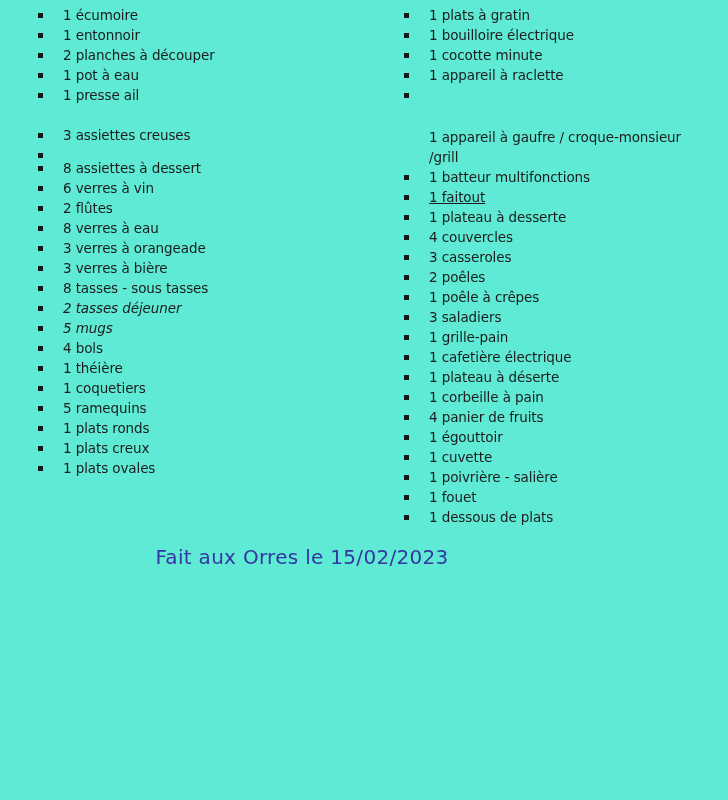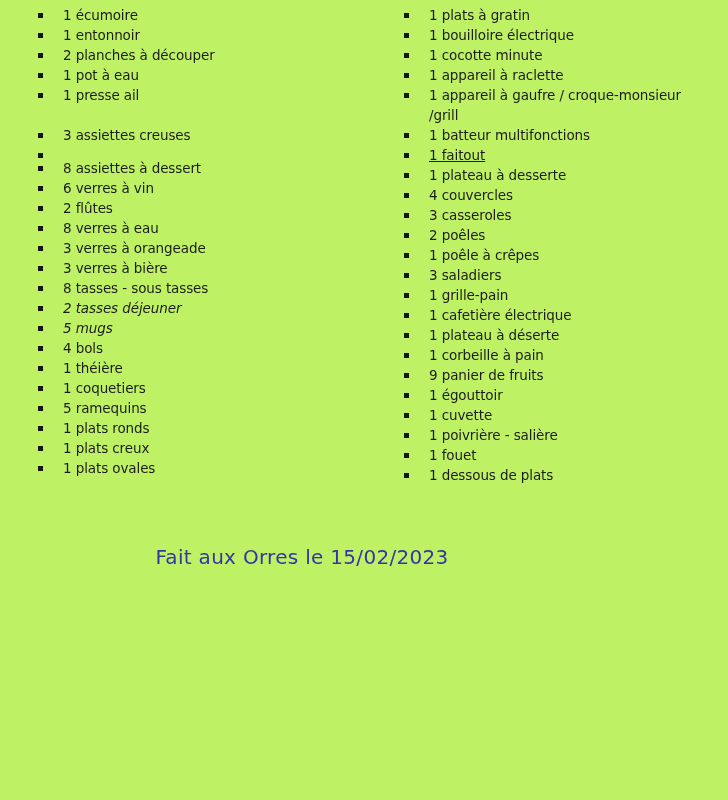--- a/index.html
+++ b/index.html
@@ -10,21 +10,21 @@
     width: 728px;
     height: 800px;
     background: #ffffff;
     font-family: "DejaVu Sans", sans-serif;
     overflow: hidden;
   }
   .page {
     position: relative;
     width: 728px;
     height: 800px;
-    background: #bef264;
+    background: #5eead4;
   }
   .col {
     position: absolute;
     top: 5px;
   }
   .col-left {
     left: 38px;
     width: 340px;
   }
   .col-right {
@@ -185,21 +185,21 @@
         <li class="item">
         <span class="bullet" style="background: rgb(22, 22, 22);"></span>
         <span class="label" style="color: rgb(28, 28, 28);">1 cocotte minute</span>
       </li>
         <li class="item">
         <span class="bullet" style="background: rgb(22, 22, 22);"></span>
         <span class="label" style="color: rgb(28, 28, 28);">1 appareil à raclette</span>
       </li>
         <li class="item">
         <span class="bullet" style="background: rgb(22, 22, 22);"></span>
-        <span class="label" style="color: rgb(28, 28, 28);">1 appareil à gaufre / croque-monsieur
+        <span class="label" style="color: rgb(28, 28, 28); margin-top: 42px;">1 appareil à gaufre / croque-monsieur
 /grill</span>
       </li>
         <li class="item">
         <span class="bullet" style="background: rgb(22, 22, 22);"></span>
         <span class="label" style="color: rgb(28, 28, 28);">1 batteur multifonctions</span>
       </li>
         <li class="item">
         <span class="bullet" style="background: rgb(22, 22, 22);"></span>
         <span class="label" style="color: rgb(28, 28, 28); text-decoration: underline;">1 faitout</span>
       </li>
@@ -238,21 +238,21 @@
         <li class="item">
         <span class="bullet" style="background: rgb(22, 22, 22);"></span>
         <span class="label" style="color: rgb(28, 28, 28);">1 plateau à déserte</span>
       </li>
         <li class="item">
         <span class="bullet" style="background: rgb(22, 22, 22);"></span>
         <span class="label" style="color: rgb(28, 28, 28);">1 corbeille à pain</span>
       </li>
         <li class="item">
         <span class="bullet" style="background: rgb(22, 22, 22);"></span>
-        <span class="label" style="color: rgb(28, 28, 28);">9 panier de fruits</span>
+        <span class="label" style="color: rgb(28, 28, 28);">4 panier de fruits</span>
       </li>
         <li class="item">
         <span class="bullet" style="background: rgb(22, 22, 22);"></span>
         <span class="label" style="color: rgb(28, 28, 28);">1 égouttoir</span>
       </li>
         <li class="item">
         <span class="bullet" style="background: rgb(22, 22, 22);"></span>
         <span class="label" style="color: rgb(28, 28, 28);">1 cuvette</span>
       </li>
         <li class="item">

